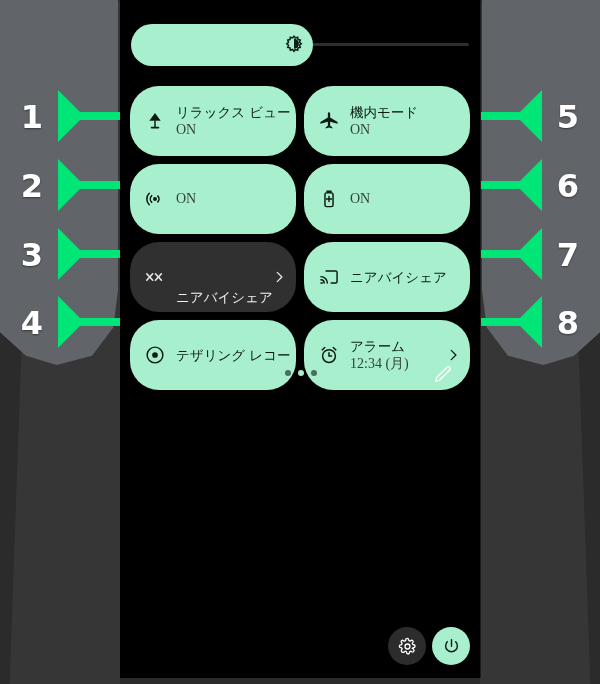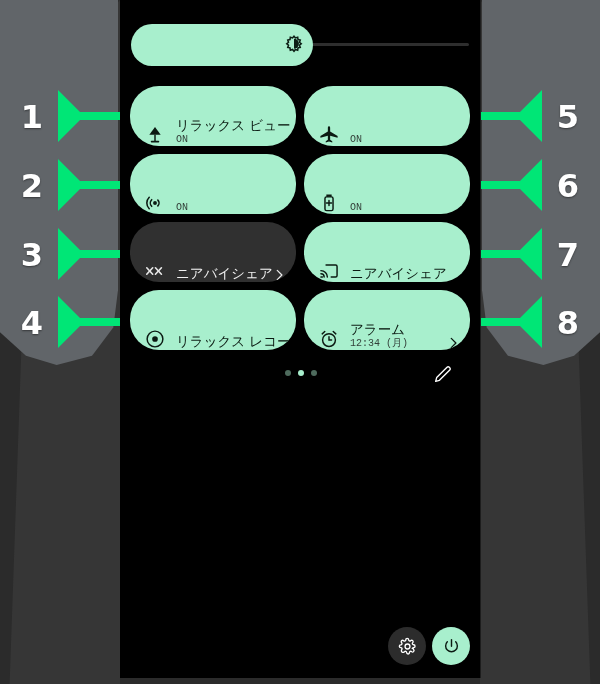--- a/index.html
+++ b/index.html
@@ -70,24 +70,24 @@
     position:absolute;left:152px;top:10px;width:22px;height:22px;
     color:#0d1f16;
   }
   .slider-knob-icon svg{display:block;width:22px;height:22px;}
 
   
   .grid{position:absolute;left:10px;top:86px;width:340px;}
   .row{display:flex;gap:8px;margin-bottom:8px;}
   .tile{
     position:relative;
-    width:166px;height:60px;
+    width:166px;height:70px;
     border-radius:29px;
     background:#a8efcd;
-    display:flex;align-items:flex-end;
+    display:flex;align-items:center;
     overflow:hidden;
     box-sizing:border-box;
     padding-left:14px;
   }
   .tile.off{background:#303030;}
   .tile-icon{
     flex:0 0 auto;width:22px;height:22px;color:#0b1a12;
     display:flex;align-items:center;justify-content:center;
     margin-right:10px;
   }
@@ -99,22 +99,22 @@
     padding-right:2px;
   }
   .tile-title{
     font-size:13.5px;color:#0b1a12;white-space:nowrap;
     font-family:"DejaVu Sans",sans-serif;
     line-height:1.25;
     overflow:visible;
   }
   .tile.off .tile-title{color:#f1f1f1;}
   .tile-sub{
-    font-size:10px;color:#33413a;white-space:nowrap;
-    font-family:Liberation Mono, monospace;line-height:1.25;
+    font-size:14px;color:#33413a;white-space:nowrap;
+    font-family:Liberation Serif, serif;line-height:1.25;
   }
   .tile.single .tile-text{justify-content:center;margin-top:40px;}
   .tile-chevron{
     flex:0 0 auto;width:18px;color:#0b1a12;
     display:flex;align-items:center;justify-content:center;
     margin-right:8px;
   }
   .tile.off .tile-chevron{color:#e8e8e8;}
   .tile-chevron svg{display:block;width:14px;height:14px;}
 
@@ -227,20 +227,21 @@
           </div>
         </div>
 
         <div class="tile">
           <div class="tile-icon">
             <svg viewBox="0 0 24 24" fill="currentColor">
               <path d="M12 2.4c-.75 0-1.25.7-1.25 1.6v4.3L2.6 13.1v1.9l8.15-2.3v4.4l-2.3 1.6v1.4l3.55-.95 3.55.95v-1.4l-2.3-1.6v-4.4l8.15 2.3v-1.9l-8.15-4.8V4c0-.9-.5-1.6-1.25-1.6z"></path>
             </svg>
           </div>
           <div class="tile-text">
+            <div class="tile-title">機内モード</div>
             <div class="tile-sub">ON</div>
           </div>
         </div>
       </div>
 
       <div class="row">
         <div class="tile">
           <div class="tile-icon">
             <svg viewBox="0 0 24 24" fill="none" stroke="currentColor" stroke-width="1.7" stroke-linecap="round">
               <circle cx="12" cy="12" r="2.1" fill="currentColor" stroke="none"></circle>
@@ -306,21 +307,21 @@
 
       <div class="row">
         <div class="tile">
           <div class="tile-icon">
             <svg viewBox="0 0 24 24" fill="none" stroke="currentColor" stroke-width="1.6">
               <circle cx="12" cy="12" r="8.6"></circle>
               <circle cx="12" cy="12" r="3.1" fill="currentColor" stroke="none"></circle>
             </svg>
           </div>
           <div class="tile-text">
-            <div class="tile-title">リラックス レコー</div>
+            <div class="tile-title">テザリング レコー</div>
           </div>
         </div>
 
         <div class="tile">
           <div class="tile-icon">
             <svg viewBox="0 0 24 24" fill="none" stroke="currentColor" stroke-width="1.6" stroke-linecap="round">
               <circle cx="12" cy="13.2" r="7"></circle>
               <path d="M12 9.6v3.6h2.8"></path>
               <path d="M4.6 6.4 7.4 3.9"></path>
               <path d="M19.4 6.4 16.6 3.9"></path>

